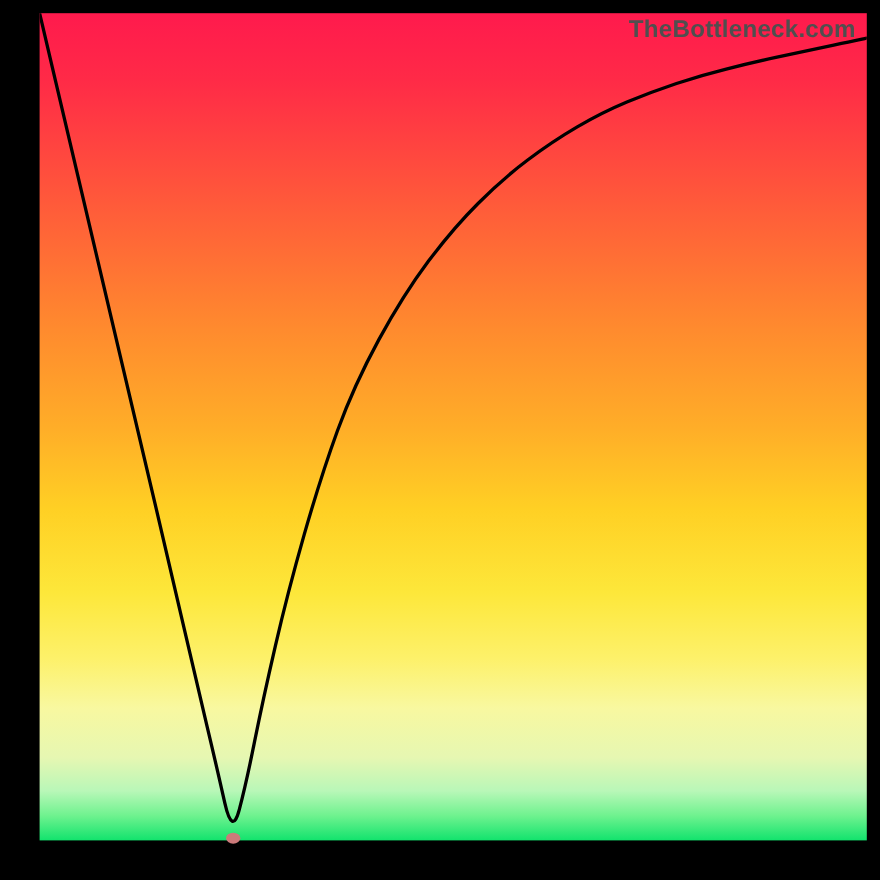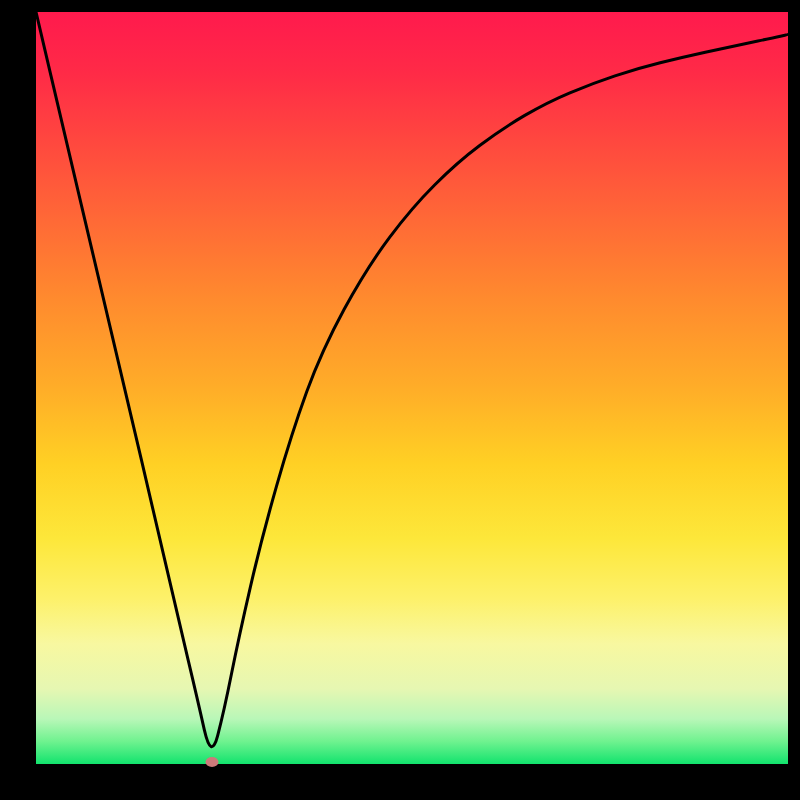--- a/index.html
+++ b/index.html
@@ -65,20 +65,21 @@
     background: #cc7a7a;
     border-radius: 50%;
     transform: translate(-50%, -50%);
   }
 </style>
 </head>
 <body>
 
 <div class="frame">
   <div class="plot-area">
+    <div class="watermark">TheBottleneck.com</div>
 
     <svg class="curve" viewBox="0 0 752 752" preserveAspectRatio="none">
       <path id="curve-path" fill="none" stroke="#000" stroke-width="3" stroke-linecap="round" stroke-linejoin="round" d="M 0.0 0.0 Q 0.0 0.0 15.0 63.9 Q 30.1 127.8 45.1 191.8 Q 60.2 255.7 75.2 319.6 Q 90.2 383.5 105.3 447.4 Q 120.3 511.4 131.6 560.2 Q 142.9 609.1 152.3 648.6 Q 161.7 688.1 168.4 718.2 Q 175.2 748.2 181.6 723.8 Q 188.0 699.4 195.5 661.8 Q 203.0 624.2 214.3 575.3 Q 225.6 526.4 240.6 473.8 Q 255.7 421.1 270.7 379.8 Q 285.8 338.4 308.3 297.0 Q 330.9 255.7 353.4 225.6 Q 376.0 195.5 398.6 173.0 Q 421.1 150.4 443.7 133.5 Q 466.2 116.6 488.8 103.4 Q 511.4 90.2 533.9 80.8 Q 556.5 71.4 579.0 63.9 Q 601.6 56.4 624.2 50.8 Q 646.7 45.1 669.3 40.2 Q 691.8 35.3 721.9 29.0 T 752.0 22.6"></path>
     </svg>
 
     <div class="marker" id="marker" style="left: 175.968px; top: 749.744px;"></div>
   </div>
 </div>
 
 </body></html>

